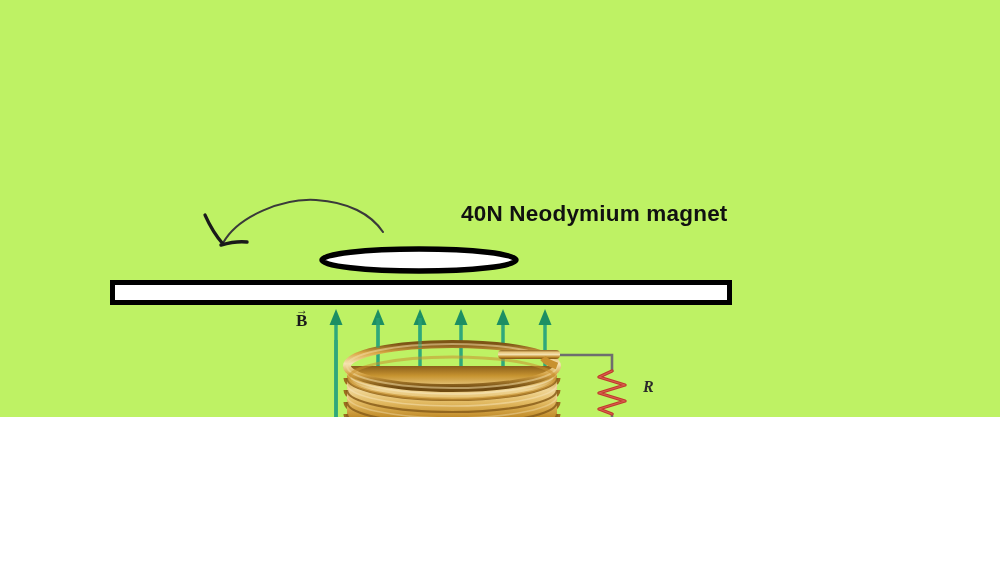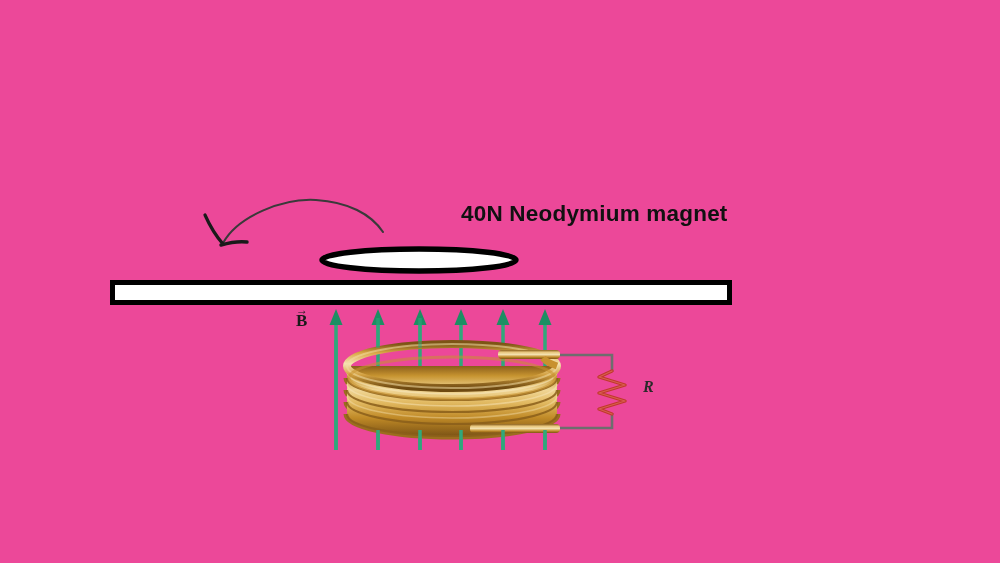--- a/index.html
+++ b/index.html
@@ -6,22 +6,22 @@
     margin: 0;
     padding: 0;
     background: #ffffff;
   }
   body {
     font-family: "Liberation Sans", sans-serif;
   }
   #stage {
     position: relative;
     width: 1000px;
-    height: 563px;
-    background: #ec4899;
+    height: 417px;
+    background: #bef264;
     overflow: hidden;
   }
   #diagram {
     position: absolute;
     left: 0;
     top: 0;
     width: 1000px;
     height: 563px;
   }
   .magnet-caption {

